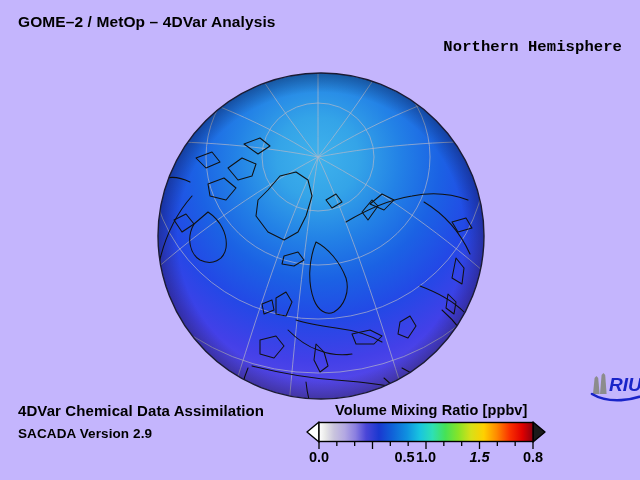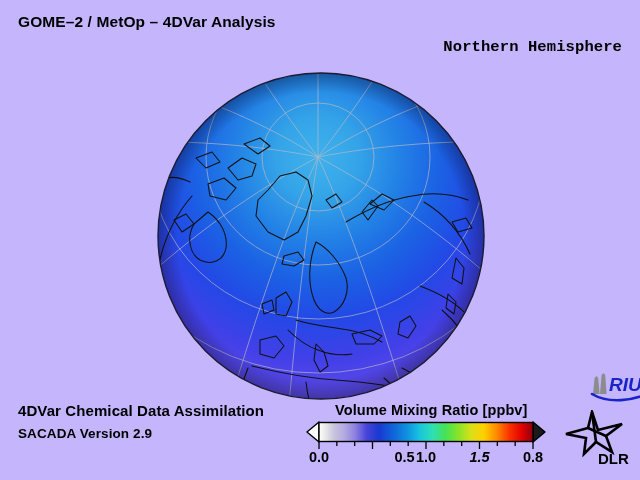--- a/index.html
+++ b/index.html
@@ -293,25 +293,14 @@
         <path d="M4 22 L5.6 6 L7.4 4 L9.2 6 L10.6 22 Z"></path>
         <path d="M11 22 L12.6 3 L14.4 1 L16.2 3 L17.6 22 Z"></path>
       </g>
 
       <text x="20" y="19" font-family="'Liberation Sans',sans-serif" font-size="19" font-weight="bold" font-style="italic" fill="#1924c8">RIU</text>
 
       <path d="M3 22 C 18 31, 44 31, 68 17" fill="none" stroke="#1924c8" stroke-width="2.6" stroke-linecap="round"></path>
     </svg>
   </div>
 
-  <div id="dlr-logo">
-    <svg width="74" height="58" viewBox="0 0 74 58">
-      <g fill="none" stroke="#000000" stroke-width="2.6" stroke-linejoin="miter">
-
-        <path d="M4 24 L26 18 L30 2 L36 20 L60 14 L44 26 L50 42 L34 32 L22 44 L24 28 Z"></path>
-        <path d="M26 18 L44 26"></path>
-        <path d="M30 2 L34 32"></path>
-      </g>
-      <text x="36" y="54" font-family="'Liberation Sans',sans-serif" font-size="15" font-weight="bold" fill="#000000">DLR</text>
-    </svg>
-  </div>
 
 </div>
 
 </body></html>

